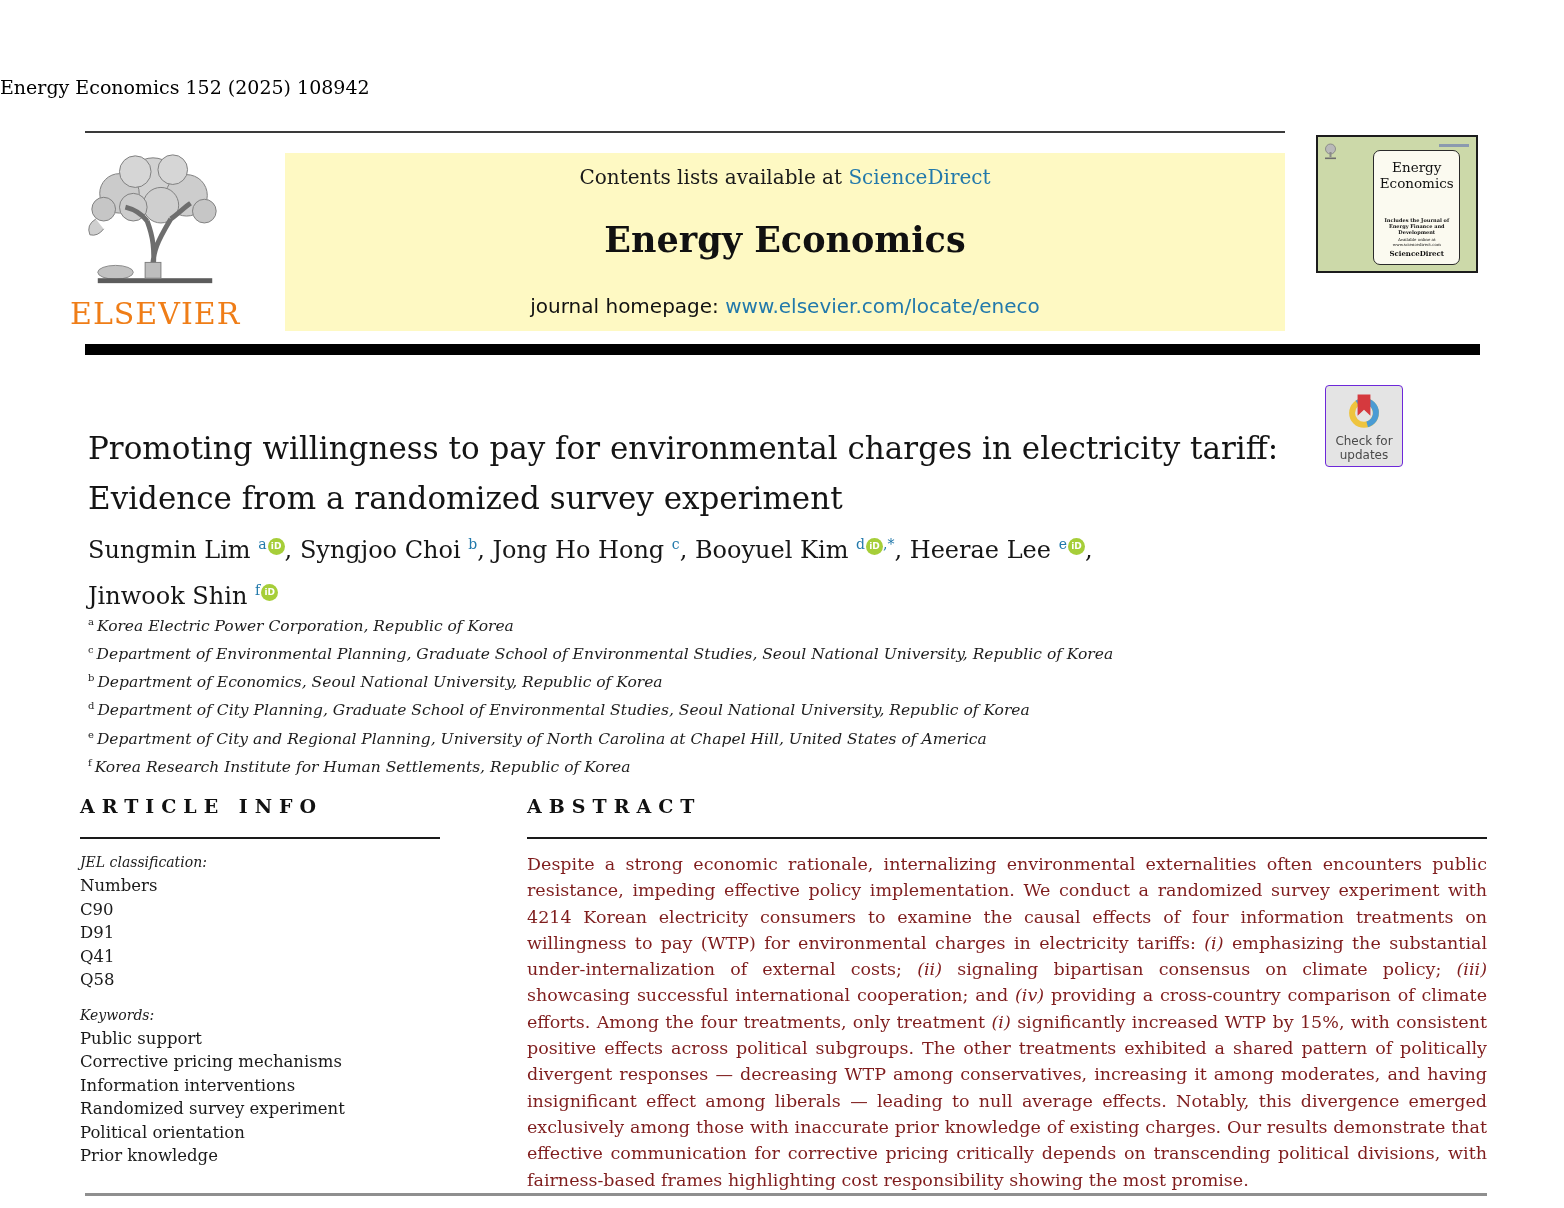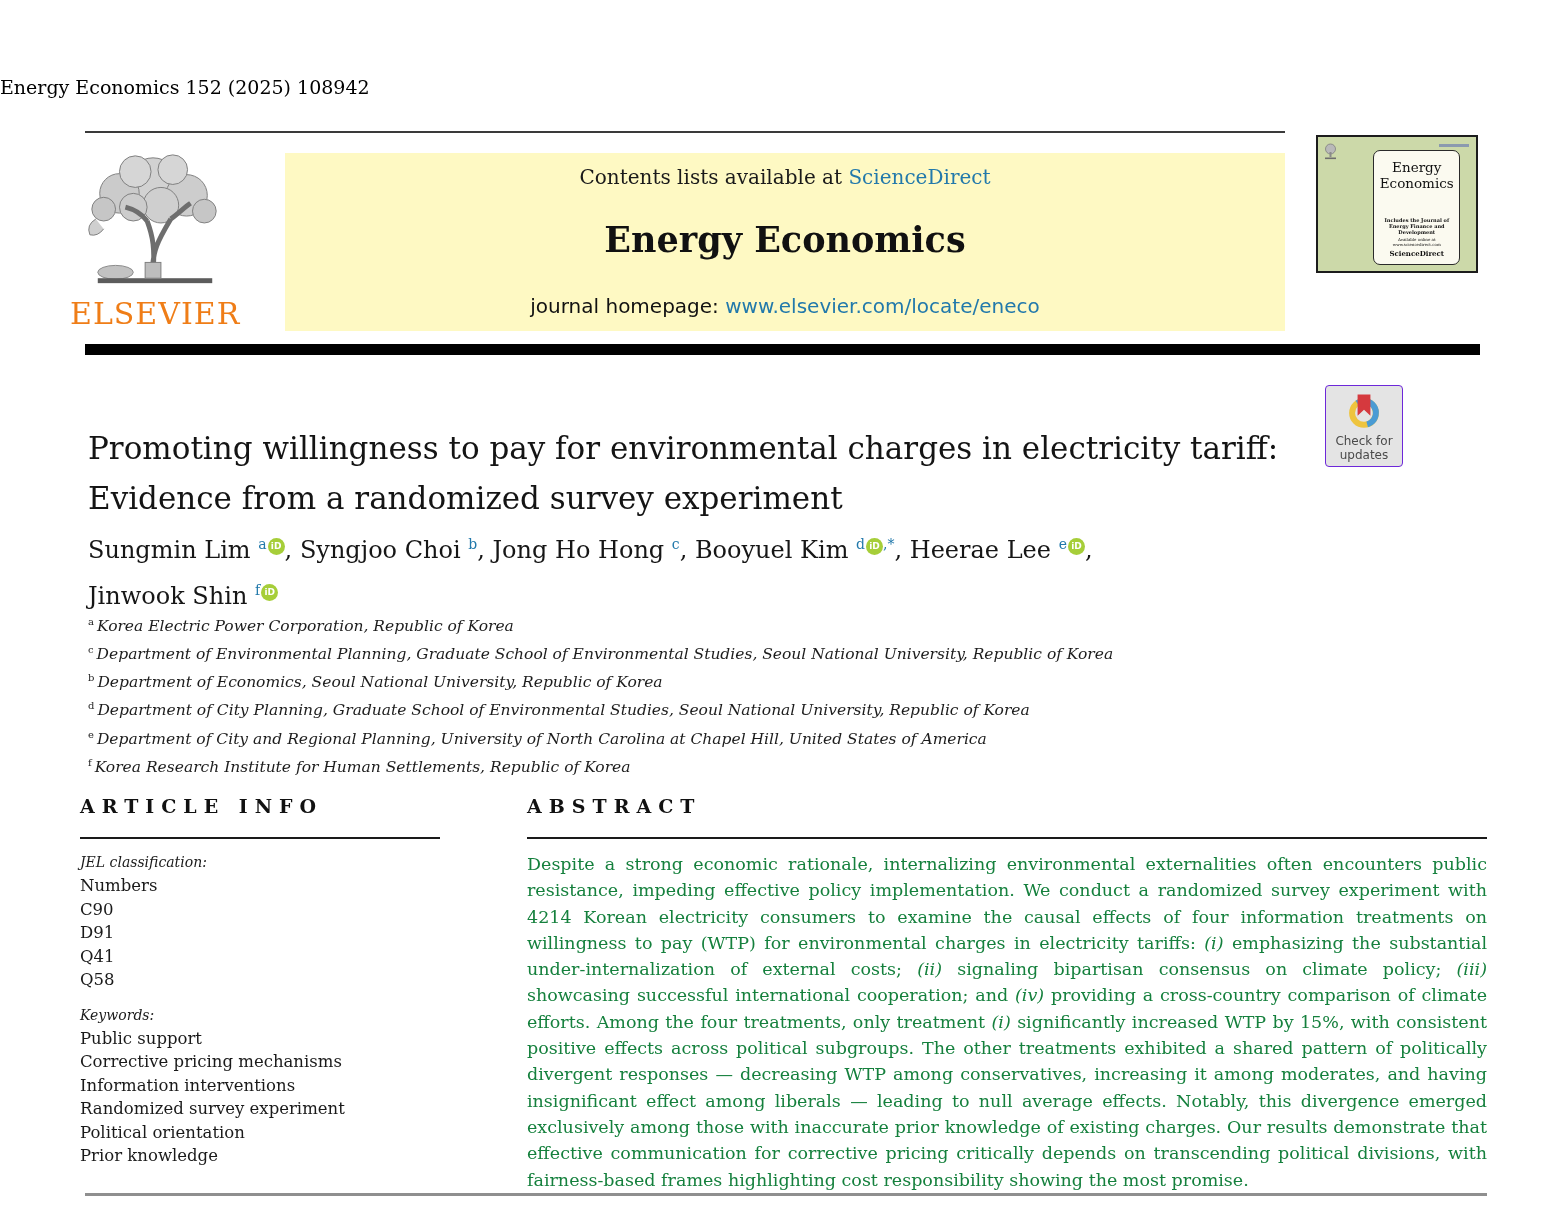--- a/index.html
+++ b/index.html
@@ -69,21 +69,21 @@
   .aff-sup { font-size:10px; vertical-align:super; font-style:normal; margin-right:3px; }
 
   
   .info-col { position:absolute; left:80px; top:795px; width:360px; }
   .abs-col  { position:absolute; left:527px; top:795px; width:960px; }
   .sec-head { font-size:19px; letter-spacing:7px; font-weight:600; color:#111; }
   .col-rule { height:2px; background:#1a1a1a; margin-top:20px; }
   .info-label { font-style:italic; font-size:14px; margin-top:11px; line-height:24px; }
   .info-line { font-size:16.5px; line-height:23.5px; }
   .kw-gap { margin-top:11px; }
-  .abs-text { margin-top:12px; font-size:17.5px; line-height:26.3px; text-align:justify; color:#15803d; }
+  .abs-text { margin-top:12px; font-size:17.5px; line-height:26.3px; text-align:justify; color:#7f1d1d; }
   .abs-text .it { font-style:italic; }
 
   
   .bottom-rule { position:absolute; left:85px; top:1193px; width:1402px; height:3px; background:#8f8f8f; }
 </style>
 </head>
 <body>
 
 <div class="page">
 

